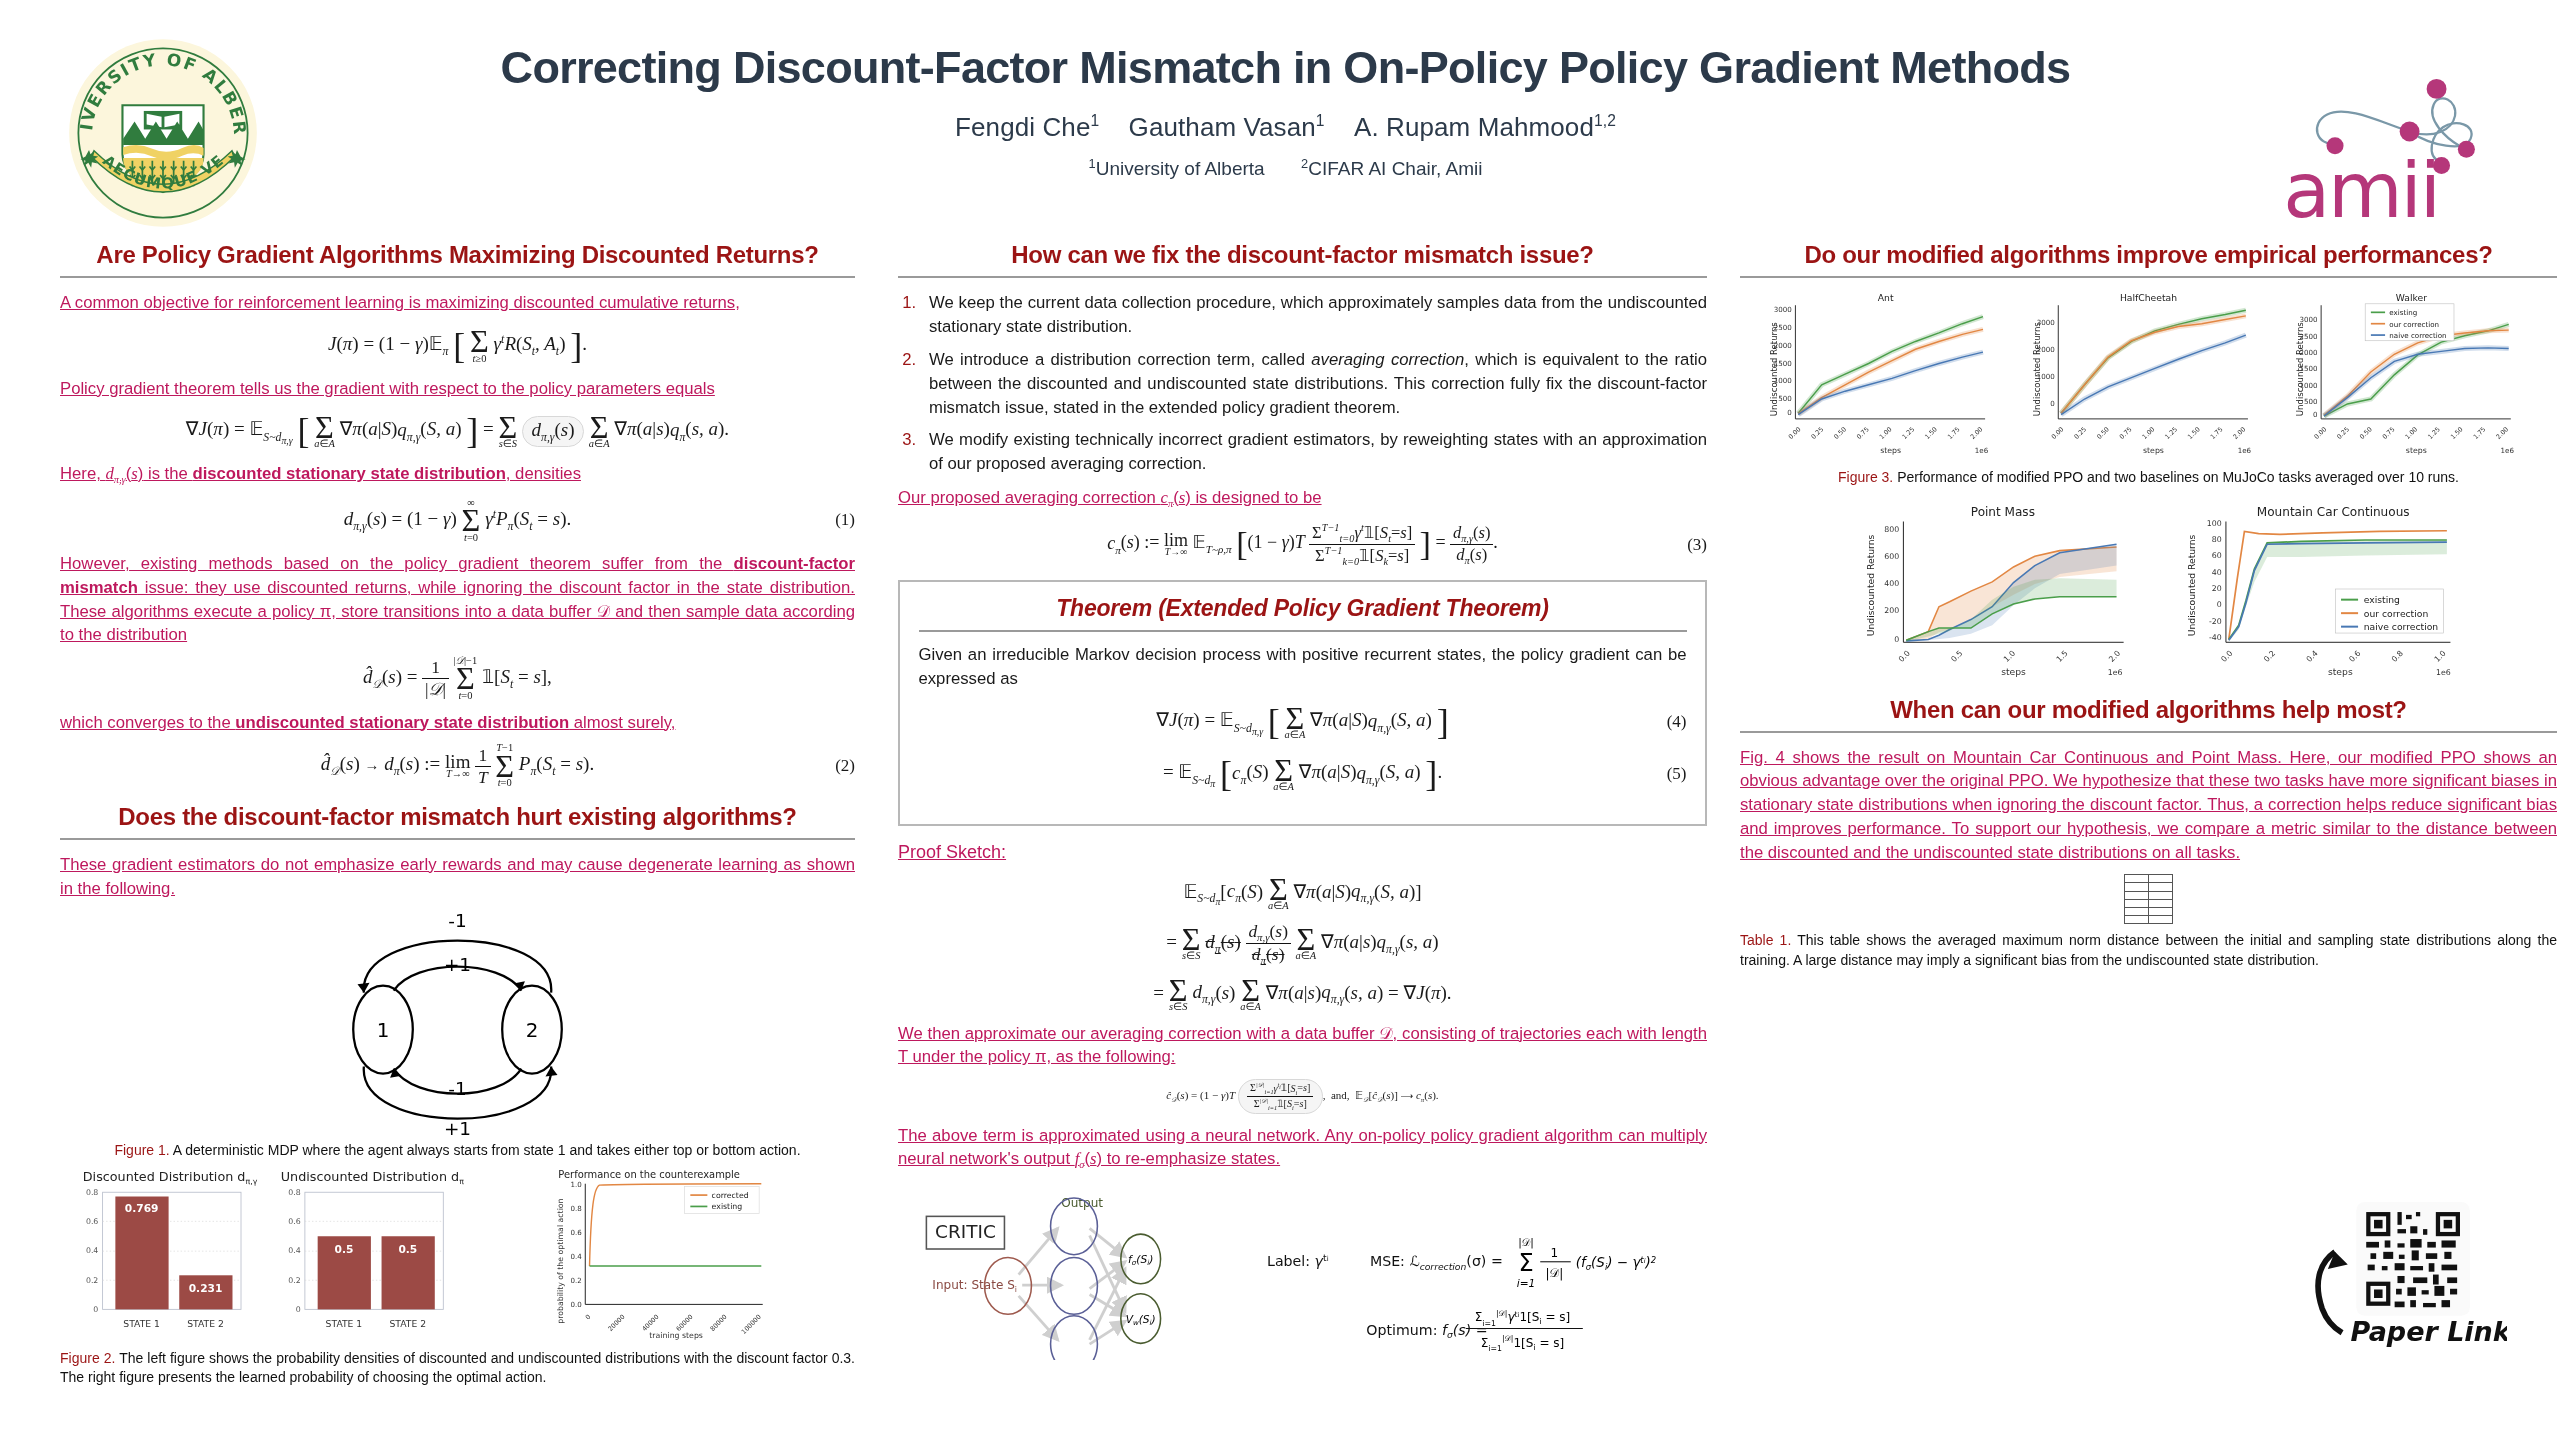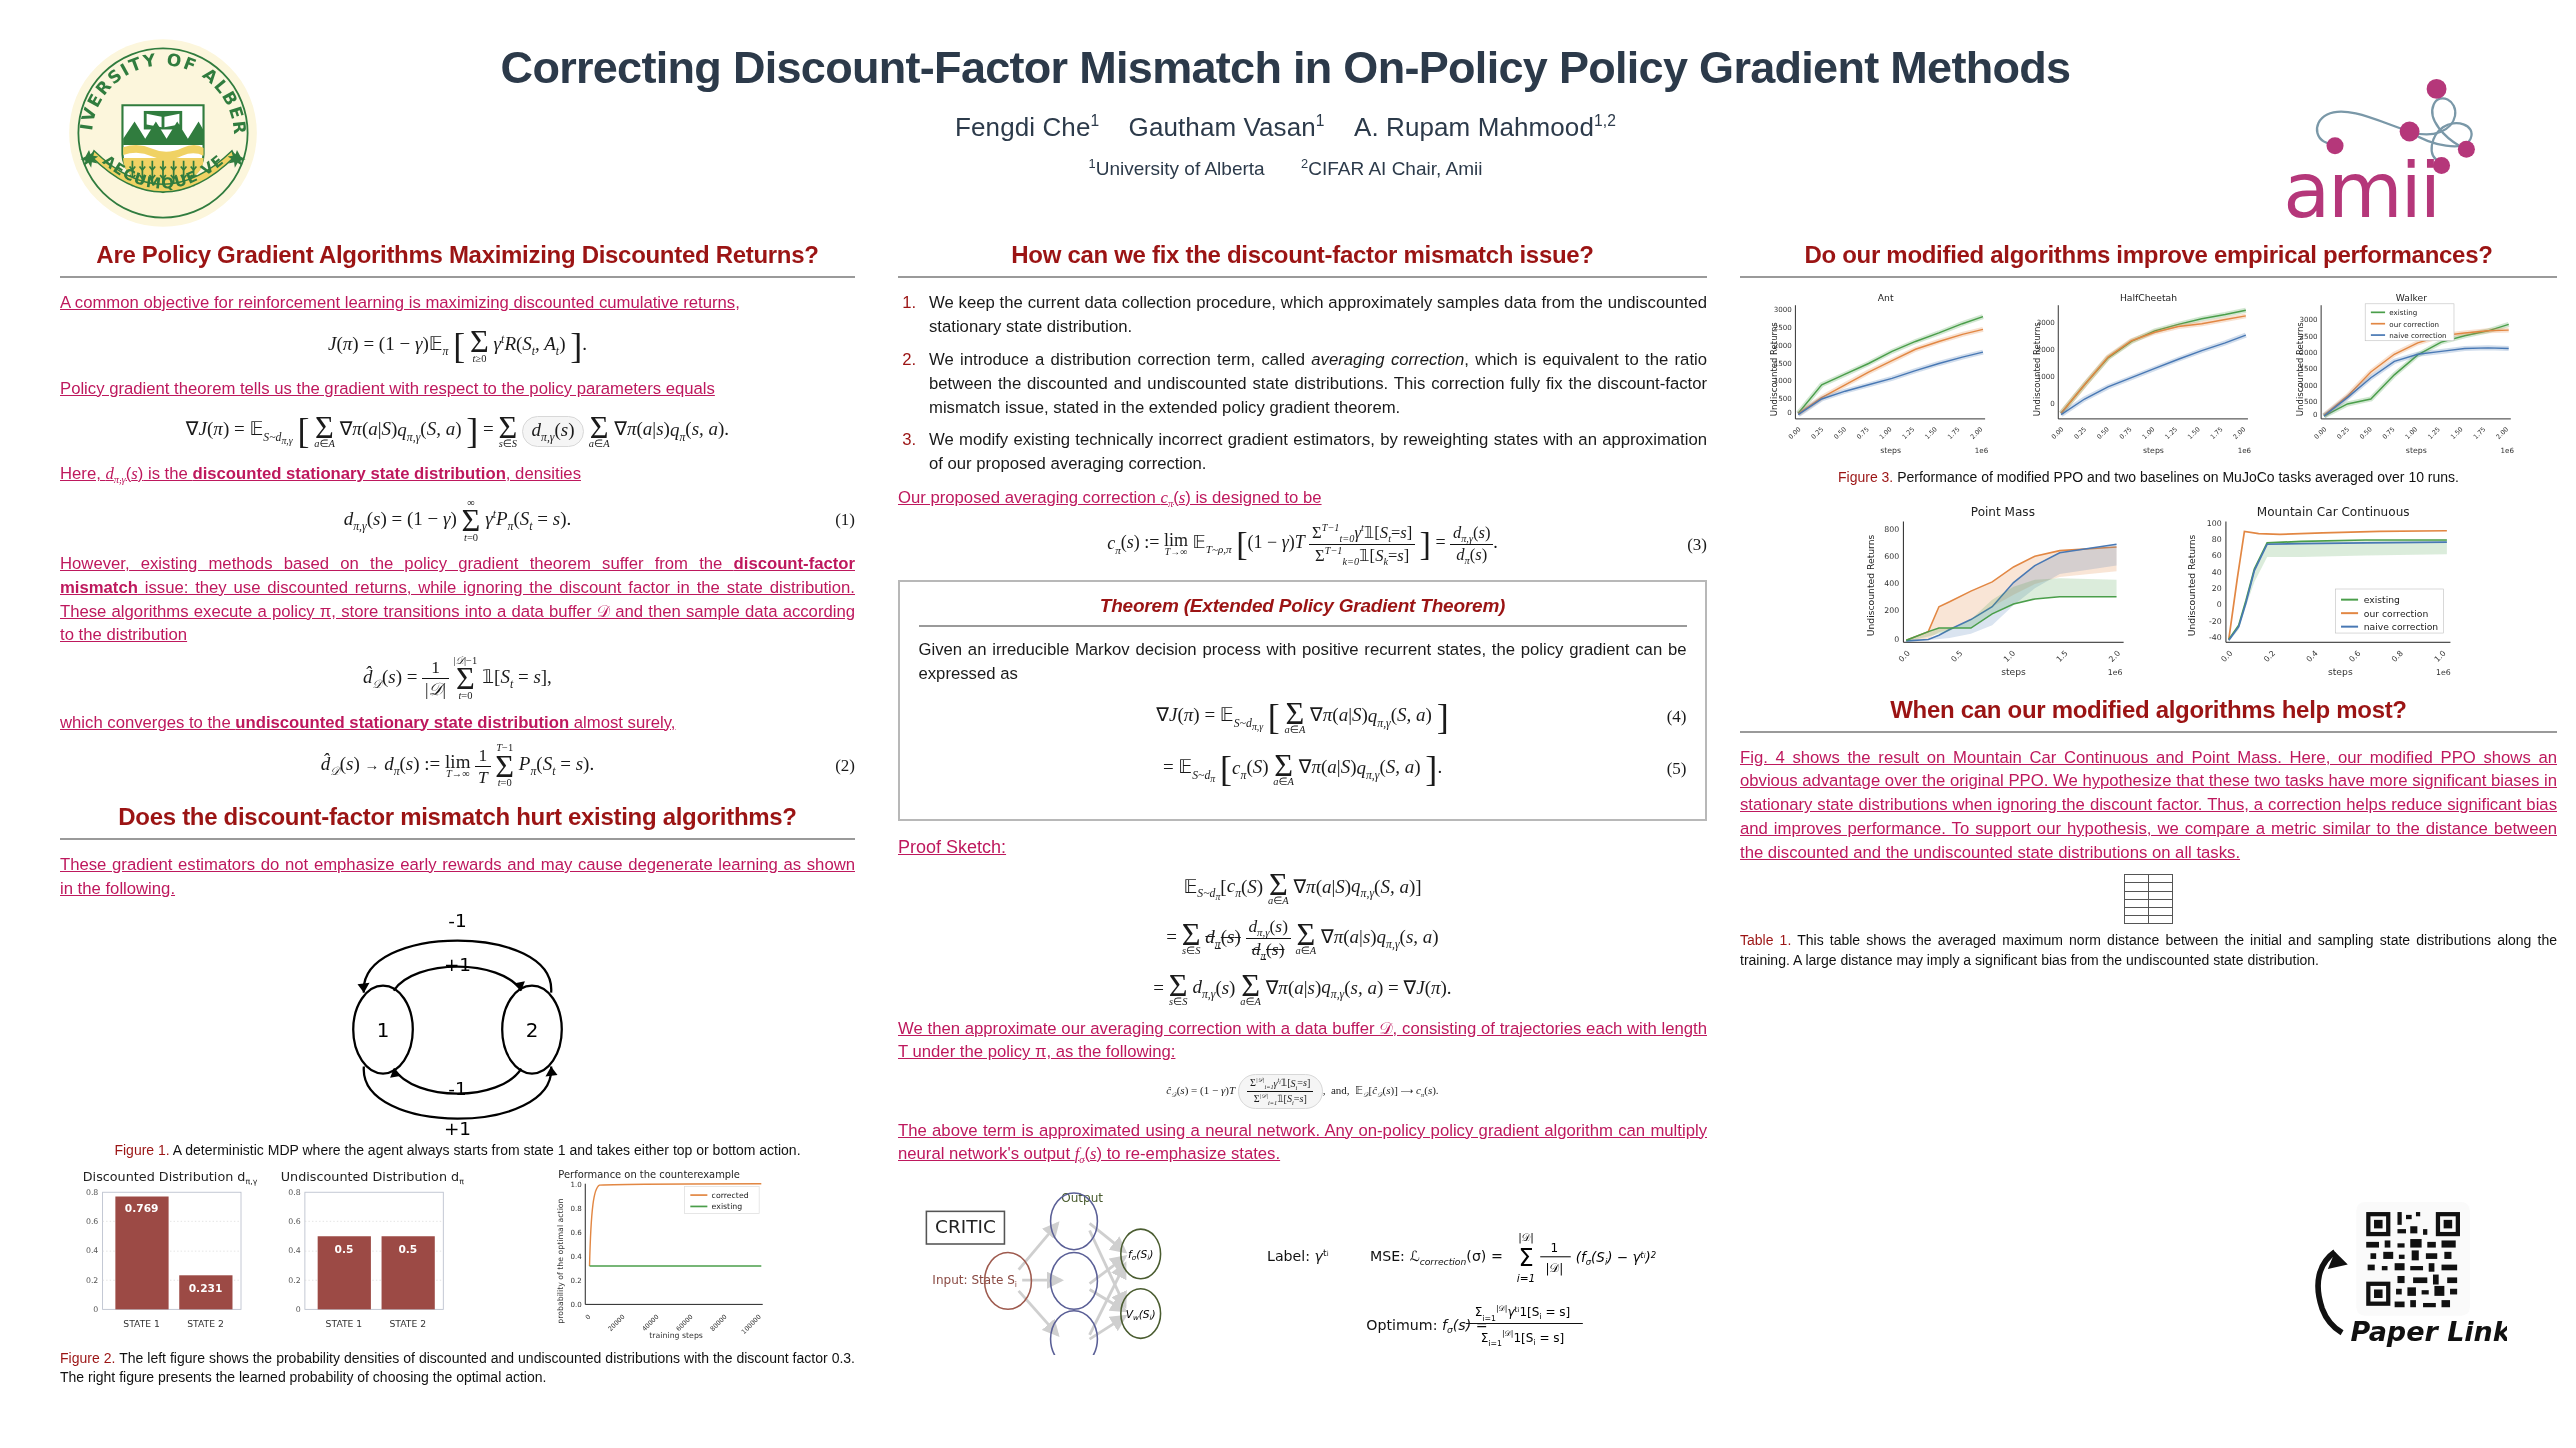--- a/index.html
+++ b/index.html
@@ -61,21 +61,21 @@
   .brk { font-size: 1.9em; vertical-align: middle; font-style: normal; }
 
   ol.numlist { list-style: none; counter-reset: nl; margin: 4.3px 0 10px 0; }
   ol.numlist li { counter-increment: nl; position: relative; padding-left: 31px;
                   font-size: 16.7px; line-height: 1.44; margin-bottom: 8.5px; text-align: justify; }
   ol.numlist li::before { content: counter(nl) "."; position: absolute; left: 4.3px; top: 0;
                           color: #9b1414; font-weight: normal; }
 
   .theorem-box { border: 2.1px solid #b8b8b8; padding: 12.8px 18.5px 18.5px 18.5px; margin: 12.8px 0 14px 0; }
   .theorem-title { color: #9b1414; font-weight: bold; font-style: italic; text-align:center;
-                   font-size: 19px; letter-spacing: -0.2px; }
+                   font-size: 23px; letter-spacing: -0.2px; }
   .theorem-rule { height: 1.8px; background: #9a9a9a; margin: 8.5px 0 11.4px 0; }
   .theorem-body { font-size: 16.7px; line-height: 1.44; text-align: justify; }
 
   .caption { font-size: 14px; line-height: 1.38; color: #111; text-align: justify; margin-top: 5.7px; }
   .caption .lbl { color: #9b1414; }
   .caption.center { text-align: center; }
 
   table.metrics { border-collapse: collapse; margin: 10px auto 7px auto; font-size: 15px; }
   table.metrics th, table.metrics td { border: 1.1px solid #555; padding: 3.6px 11.4px; text-align: center; font-weight: normal; }
   table.metrics th { font-weight: normal; }

